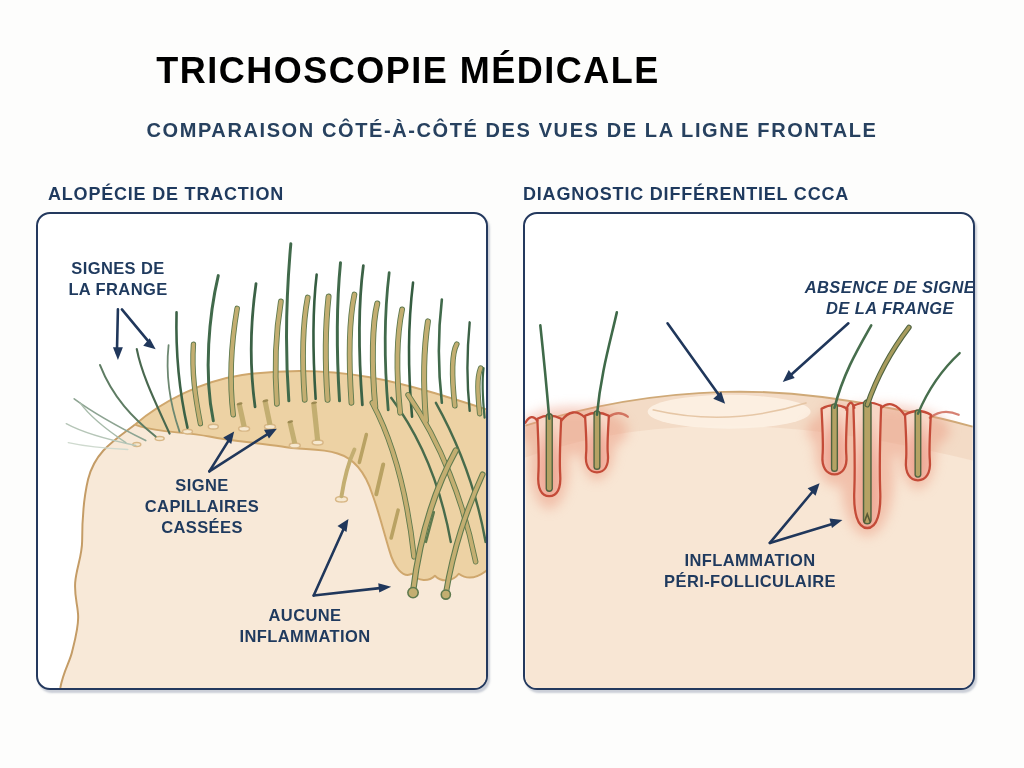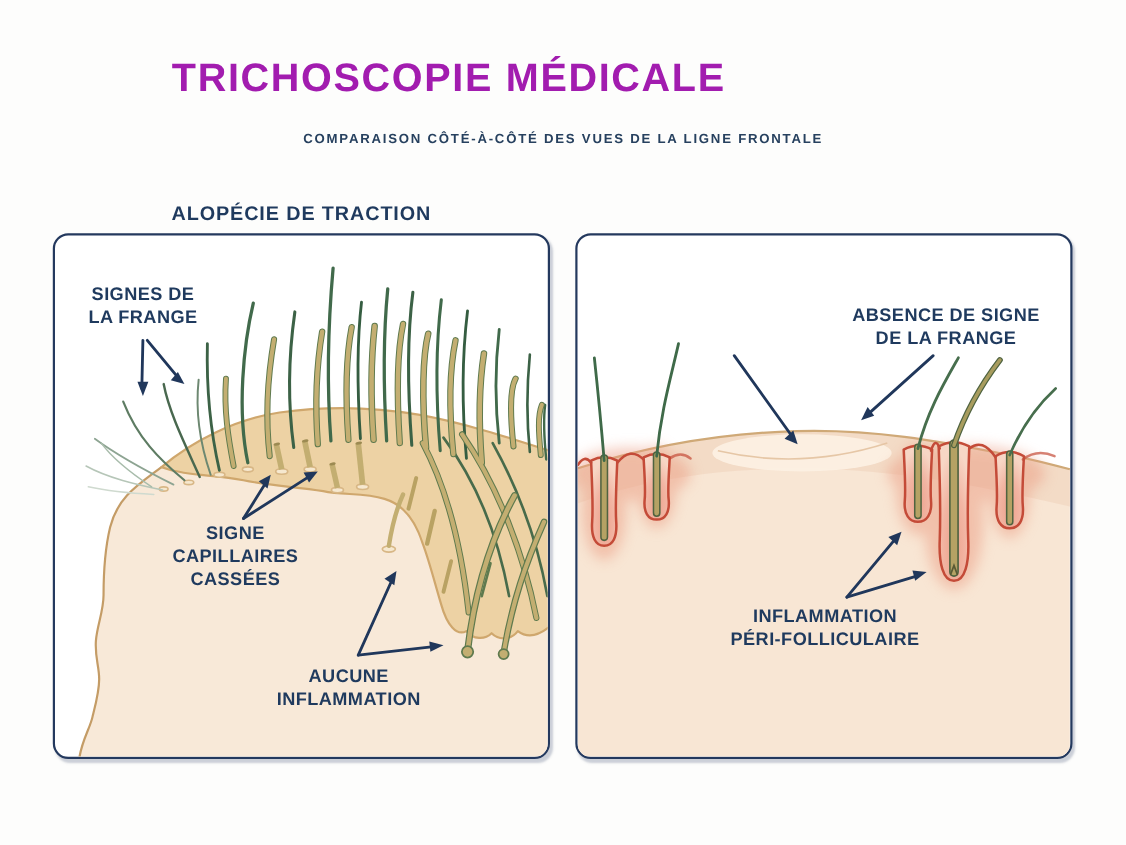--- a/index.html
+++ b/index.html
@@ -5,56 +5,57 @@
   html,body{margin:0;padding:0;}
   body{
     width:1024px;height:768px;position:relative;overflow:hidden;
     background:#fdfdfc;
     font-family:"Liberation Sans", sans-serif;
     -webkit-font-smoothing:antialiased;
   }
   #stage{position:absolute;inset:0;}
   .main-title{
     position:absolute;top:50px;left:0;width:816px;text-align:center;
-    font-size:36px;font-weight:bold;letter-spacing:1.5px;color:#a21caf;
+    font-size:36px;font-weight:bold;letter-spacing:1.5px;color:#000000;
   }
   .subtitle{
     position:absolute;top:119px;left:0;width:1024px;text-align:center;
-    font-size:12px;font-weight:600;letter-spacing:1.6px;color:#27415f;
+    font-size:20px;font-weight:600;letter-spacing:1.6px;color:#27415f;
   }
   .panel-heading{
-    position:absolute;top:184px;text-align:center;
+    position:absolute;top:184px;text-align:left;
     font-size:18px;font-weight:bold;letter-spacing:0.8px;color:#1f3a5e;
   }
   .panel-heading.left{left:48px;width:452px;}
   .panel-heading.right{left:523px;width:452px;}
   .panel{
     position:absolute;top:212px;width:452px;height:478px;box-sizing:border-box;
     border:2.5px solid #24395e;border-radius:14px;background:#ffffff;
     overflow:hidden;
     box-shadow:2px 3px 2px rgba(110,120,145,0.35);
   }
-  .panel.left{left:48px;}
+  .panel.left{left:36px;}
   .panel.right{left:523px;}
   .panel svg{position:absolute;top:0;left:0;width:100%;height:100%;}
   .callout{
     position:absolute;text-align:center;white-space:pre-line;
     font-size:16.5px;line-height:21px;font-weight:600;letter-spacing:0.4px;
     color:#1f3a5e;
   }
 </style>
 </head>
 <body>
 
 <div id="stage">
 
   <div class="main-title">TRICHOSCOPIE MÉDICALE</div>
   <div class="subtitle">COMPARAISON CÔTÉ-À-CÔTÉ DES VUES DE LA LIGNE FRONTALE</div>
 
   <div class="panel-heading left">ALOPÉCIE DE TRACTION</div>
+  <div class="panel-heading right">DIAGNOSTIC DIFFÉRENTIEL CCCA</div>
 
   <div class="panel left">
     <svg viewBox="0 0 450 477">
 
       <g>
         <path d="M 97,212 C 125,188 165,168 205,162 C 248,156 292,157 332,164 C 372,171 418,186 452,197 L 452,477 L 22,477 C 25,460 32,450 34,440 C 37,428 40,417 40,406 C 40,394 36,386 37,371 C 38,357 44,344 44,329 C 44,309 45,288 50,267 C 57,239 76,228 97,212 Z" fill="#f8e9d8"></path>
         <path d="M 97,212 C 76,228 57,239 50,267 C 45,288 44,309 44,329 C 44,344 38,357 37,371 C 36,386 40,394 40,406 C 40,417 37,428 34,440 C 32,450 25,460 22,477" fill="none" stroke="#c49c66" stroke-width="2"></path>
       </g>
 
       <path d="M 97,212 C 125,188 165,168 205,162 C 248,156 292,157 332,164 C 372,171 418,186 452,197 L 452,358 C 441,367 431,368 423,362 C 417,370 406,371 399,364 C 393,370 382,370 376,362 C 367,367 358,356 353,338 C 347,318 342,298 336,282 C 329,260 318,246 301,241 C 282,235 263,238 245,234 C 220,230 196,229 172,224 C 147,219 122,220 103,214 Z" fill="#edd2a4" stroke="#cfa76d" stroke-width="2" stroke-linejoin="round"></path>
@@ -258,19 +259,19 @@
         <line x1="143" y1="110" x2="196" y2="184"></line>
         <polygon points="0,0 -12,-5 -4,-12.5" transform="translate(201,191)" stroke="none"></polygon>
         <line x1="325" y1="110" x2="266" y2="163"></line>
         <polygon points="0,0 6,-12 12,-4" transform="translate(259,169)" stroke="none"></polygon>
         <line x1="246" y1="331" x2="291" y2="277"></line>
         <polygon points="0,0 -4,12.5 -12,5" transform="translate(296,271)" stroke="none"></polygon>
         <line x1="246" y1="331" x2="312" y2="311"></line>
         <polygon points="0,0 -13,-1.5 -10.5,8" transform="translate(319,308)" stroke="none"></polygon>
       </g>
     </svg>
-    <div class="callout" style="left:235px;top:63px;width:200px;">ABSENCE DE SIGNE
+    <div class="callout" style="left:265px;top:63px;width:200px;font-style:italic;">ABSENCE DE SIGNE
 DE LA FRANGE</div>
     <div class="callout" style="left:125px;top:336px;width:200px;">INFLAMMATION
 PÉRI-FOLLICULAIRE</div>
   </div>
 
 </div>
 
 </body></html>

